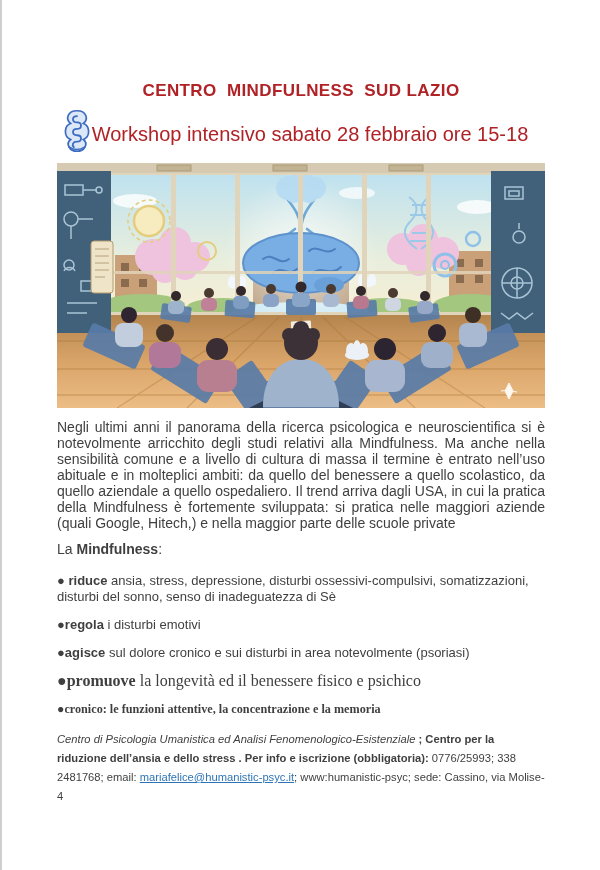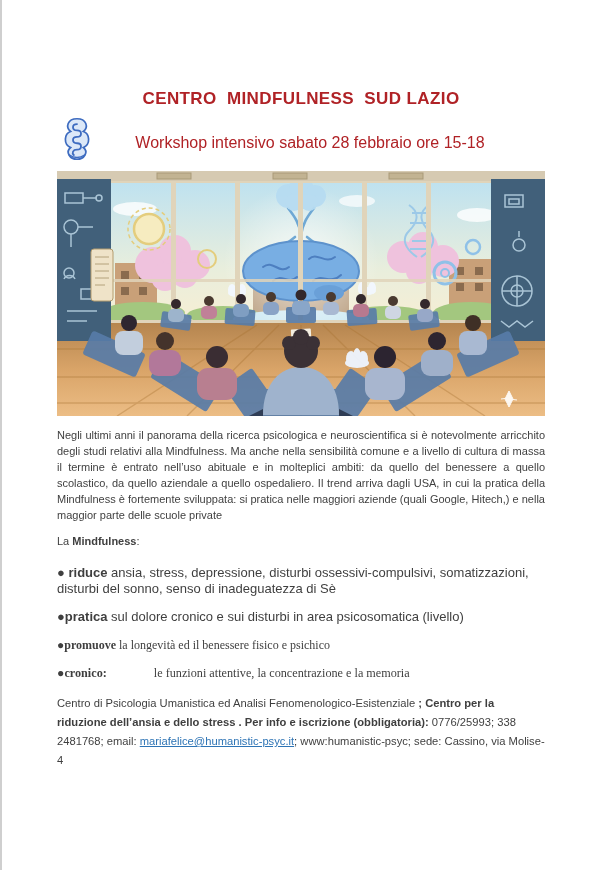--- a/index.html
+++ b/index.html
@@ -1,38 +1,38 @@
 <!DOCTYPE html>
 <html><head>
 <meta charset="utf-8">
 <style>
   html,body{margin:0;padding:0;}
   body{
     width:600px;height:870px;background:#ffffff;position:relative;overflow:hidden;
     font-family:"Liberation Sans",sans-serif;color:#3f3f3f;
   }
   .page-edge{position:absolute;left:0;top:0;width:2px;height:870px;background:#cfcfcf;}
-  .page{position:absolute;top:0;left:0;width:600px;height:716px;padding:8px 55px 0 57px;box-sizing:border-box;}
+  .page{position:absolute;top:0;left:0;width:600px;height:716px;padding:0 55px 0 57px;box-sizing:border-box;}
   .title{
     margin:80px 0 0 0;text-align:center;color:#b02226;font-size:17px;font-weight:bold;
     letter-spacing:.4px;line-height:22px;white-space:pre-wrap;
   }
   .subtitle-row{position:relative;margin-top:22px;}
-  .subtitle{text-align:center;color:#b02226;font-size:16px;line-height:21px;margin:0 0 0 18px;}
+  .subtitle{text-align:center;color:#b02226;font-size:20px;line-height:21px;margin:0 0 0 18px;}
   .logo{position:absolute;left:4px;top:-16px;width:32px;height:46px;}
   .hero{display:block;margin-top:18px;width:488px;height:245px;}
-  .intro{margin:11px 0 0 0;font-size:11px;line-height:16px;text-align:justify;}
-  .mind-heading{margin:10px 0 16px 0;font-size:11px;line-height:16px;}
+  .intro{margin:11px 0 0 0;font-size:14px;line-height:16px;text-align:justify;}
+  .mind-heading{margin:10px 0 16px 0;font-size:14px;line-height:16px;}
   .benefit{margin:12px 0 0 0;font-size:13px;line-height:16px;}
   .benefit .lead{font-weight:bold;}
-  .benefit.serif{font-family:"Liberation Serif","DejaVu Serif",serif;font-size:12px;}
+  .benefit.serif{font-family:"Liberation Serif","DejaVu Serif",serif;font-size:16px;}
   .benefit.bold-all{font-size:12.2px;}
-  .benefit.bold-all .rest{font-weight:normal;margin-left:44px;}
+  .benefit.bold-all .rest{font-weight:bold;}
   .footer{margin:13px 0 0 0;font-size:11.2px;line-height:19px;text-align:left;}
-  .footer .it{}
+  .footer .it{font-style:italic;}
   .footer .b{font-weight:bold;}
   .footer a.link{color:#2e74b5;text-decoration:underline;cursor:pointer;}
 </style>
 </head>
 <body>
 
 <div class="page-edge"></div>
 
 <div class="page">
 
@@ -317,22 +317,23 @@
   </svg>
 
   <p class="intro">Negli ultimi anni il panorama della ricerca  psicologica e neuroscientifica si è notevolmente arricchito degli studi relativi alla Mindfulness. Ma anche nella sensibilità comune e a livello di cultura di massa il termine è entrato nell’uso abituale e in molteplici ambiti: da quello del benessere a quello scolastico, da quello aziendale a quello ospedaliero.  Il trend arriva dagli USA, in cui la pratica della Mindfulness è fortemente sviluppata: si pratica nelle maggiori aziende (quali Google, Hitech,) e nella maggior parte delle scuole private</p>
 
   <p class="mind-heading"><span>La </span><strong>Mindfulness</strong><span>:</span></p>
 
   <div class="benefit"><span>● </span><strong class="lead">riduce</strong><span class="rest"> ansia, stress, depressione, disturbi ossessivi-compulsivi, somatizzazioni, disturbi del sonno, senso di inadeguatezza di Sè</span></div>
 
 
 
-
-  <div class="benefit"><span>●</span><strong class="lead">pratica</strong><span class="rest"> sul dolore cronico e sui disturbi in area psicosomatica (livello)</span></div>
+  <div class="benefit"><span>●</span><strong class="lead">regola</strong><span class="rest"> i disturbi emotivi</span></div>
+
+  <div class="benefit"><span>●</span><strong class="lead">agisce</strong><span class="rest"> sul dolore cronico e sui disturbi in area notevolmente (psoriasi)</span></div>
 
 
   <div class="benefit serif"><span>●</span><strong class="lead">promuove</strong><span class="rest"> la longevità ed il benessere fisico e psichico</span></div>
 
   <div class="benefit serif bold-all"><span>●</span><strong class="lead">cronico:</strong><span class="rest"> le funzioni attentive, la concentrazione e la memoria</span></div>
 
   <p class="footer"><span class="it">Centro di Psicologia Umanistica ed Analisi Fenomenologico-Esistenziale </span><span class="b">; Centro per la riduzione dell’ansia e dello stress . Per info e iscrizione (obbligatoria):</span><span>  0776/25993; 338 2481768; email: </span><a class="link" href="#">mariafelice@humanistic-psyc.it</a><span>; www:humanistic-psyc; sede: Cassino, via Molise-4</span></p>
 
 </div>
 

